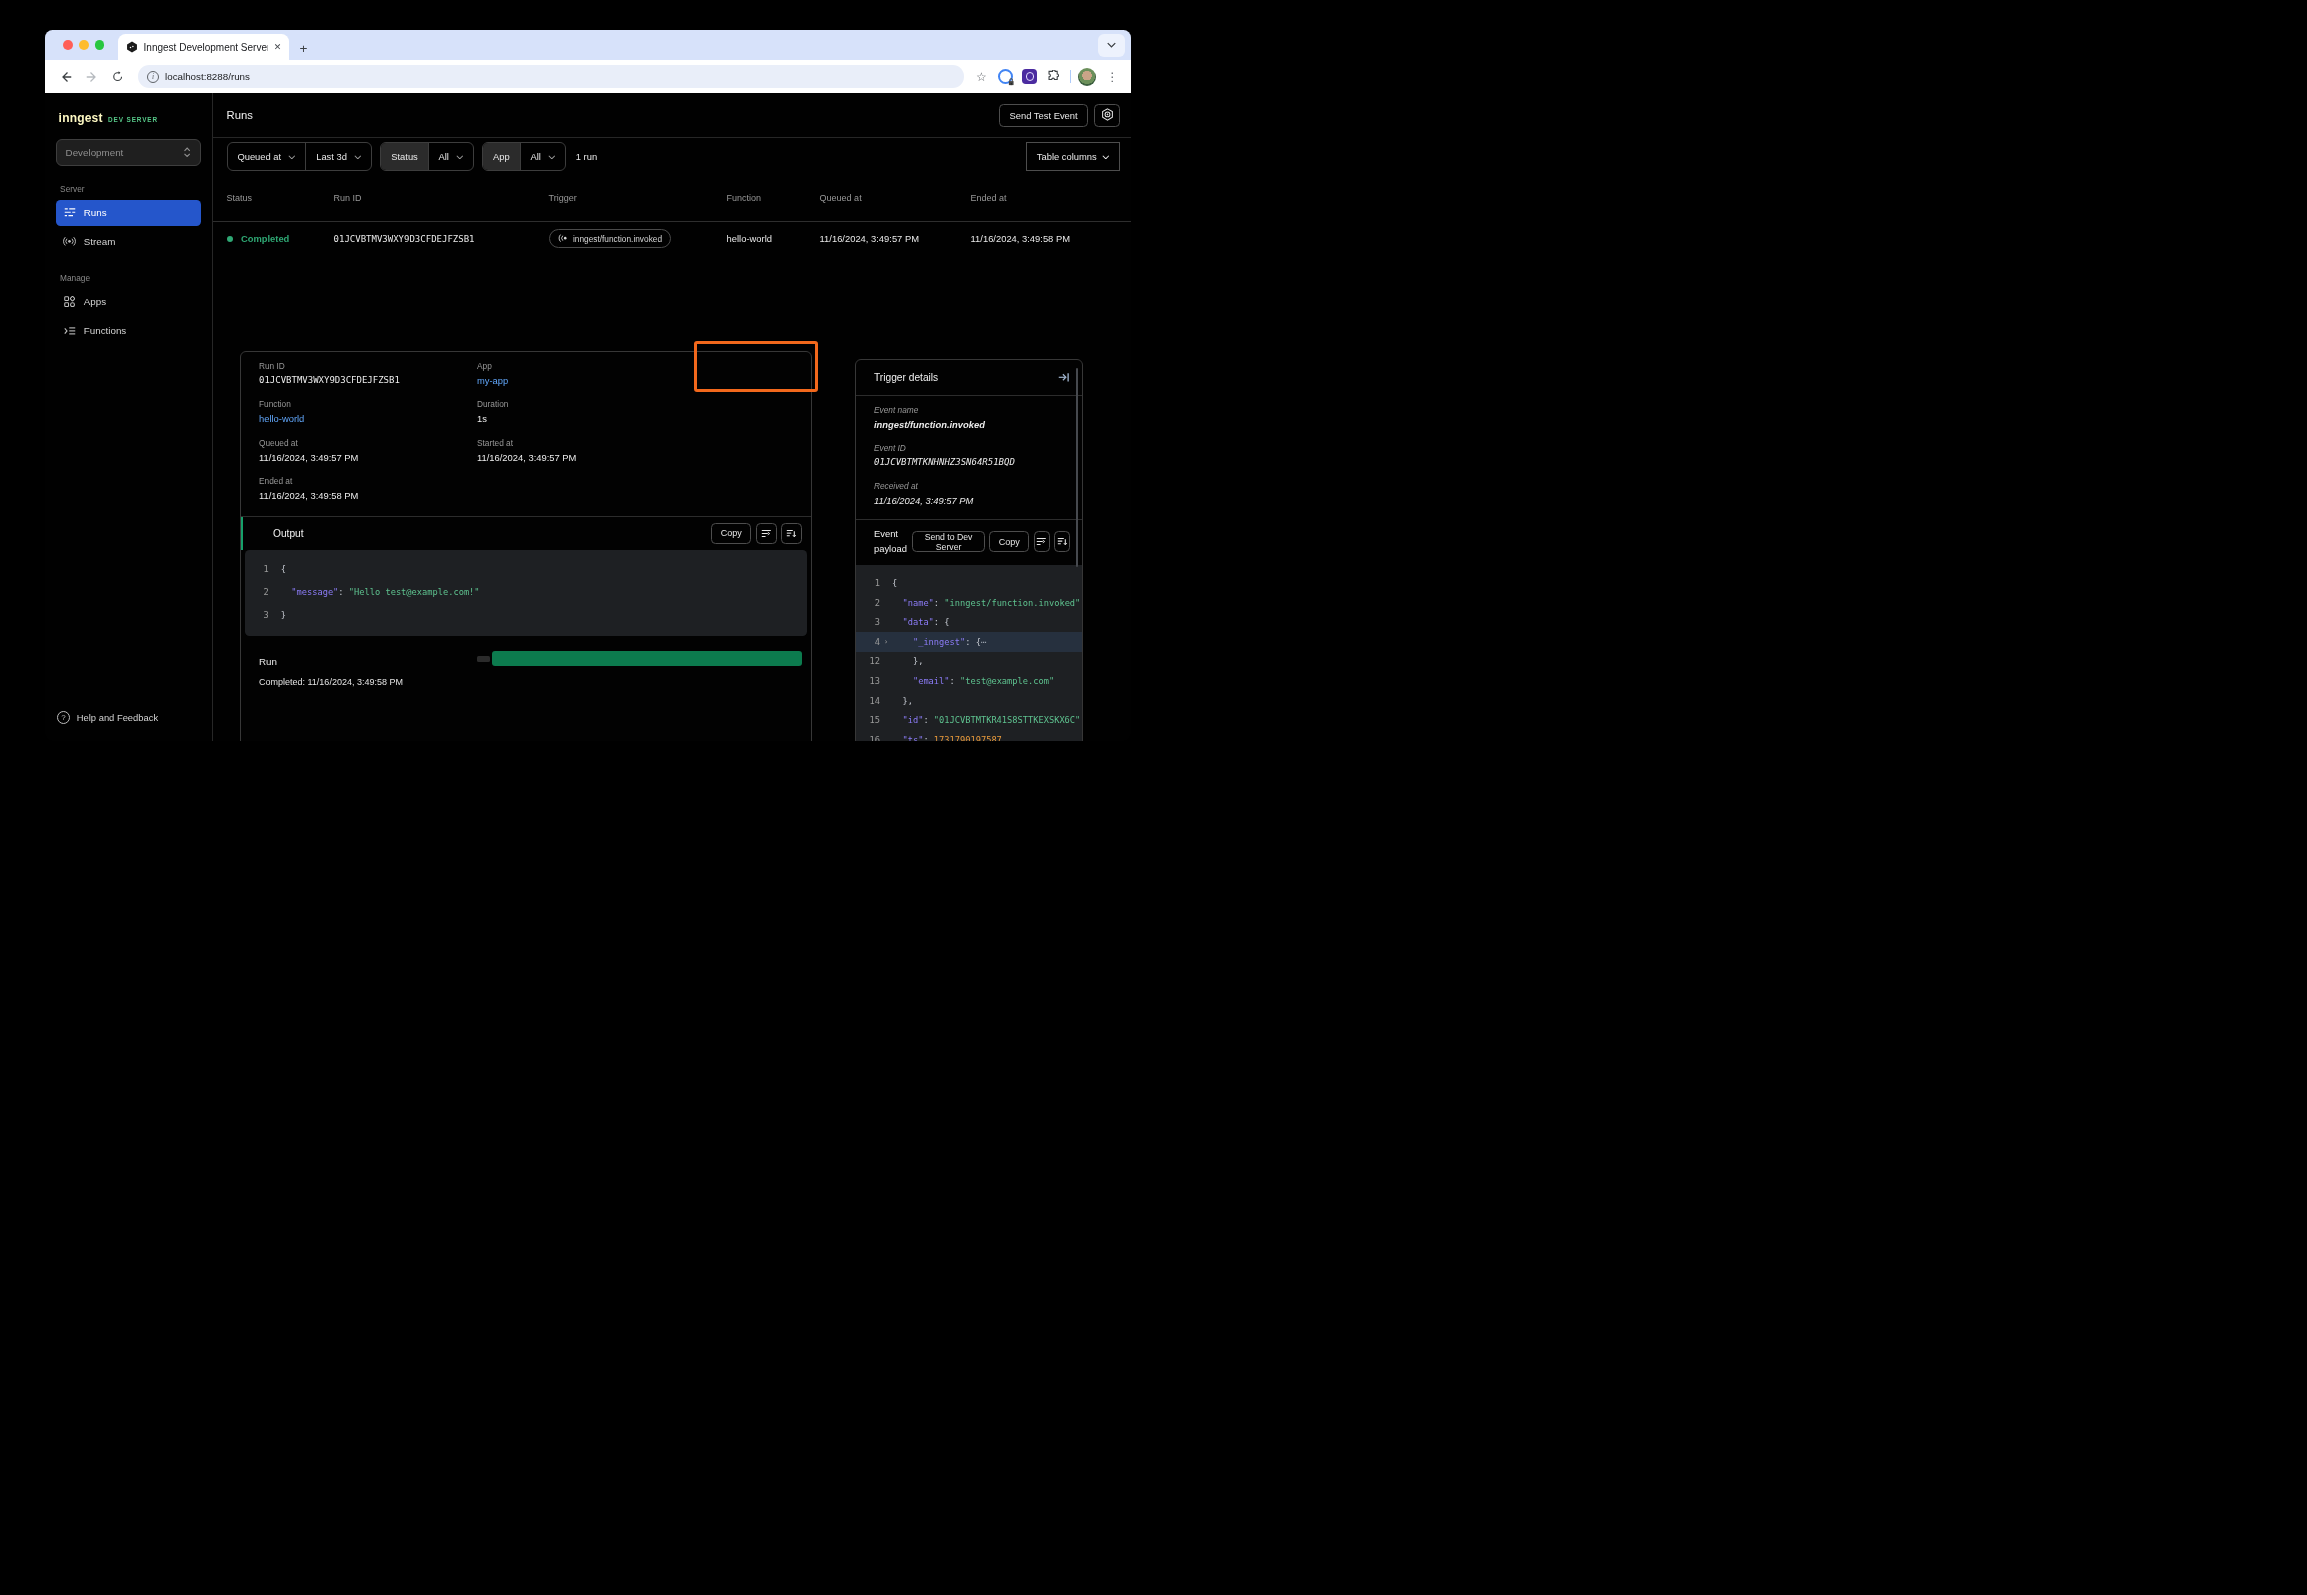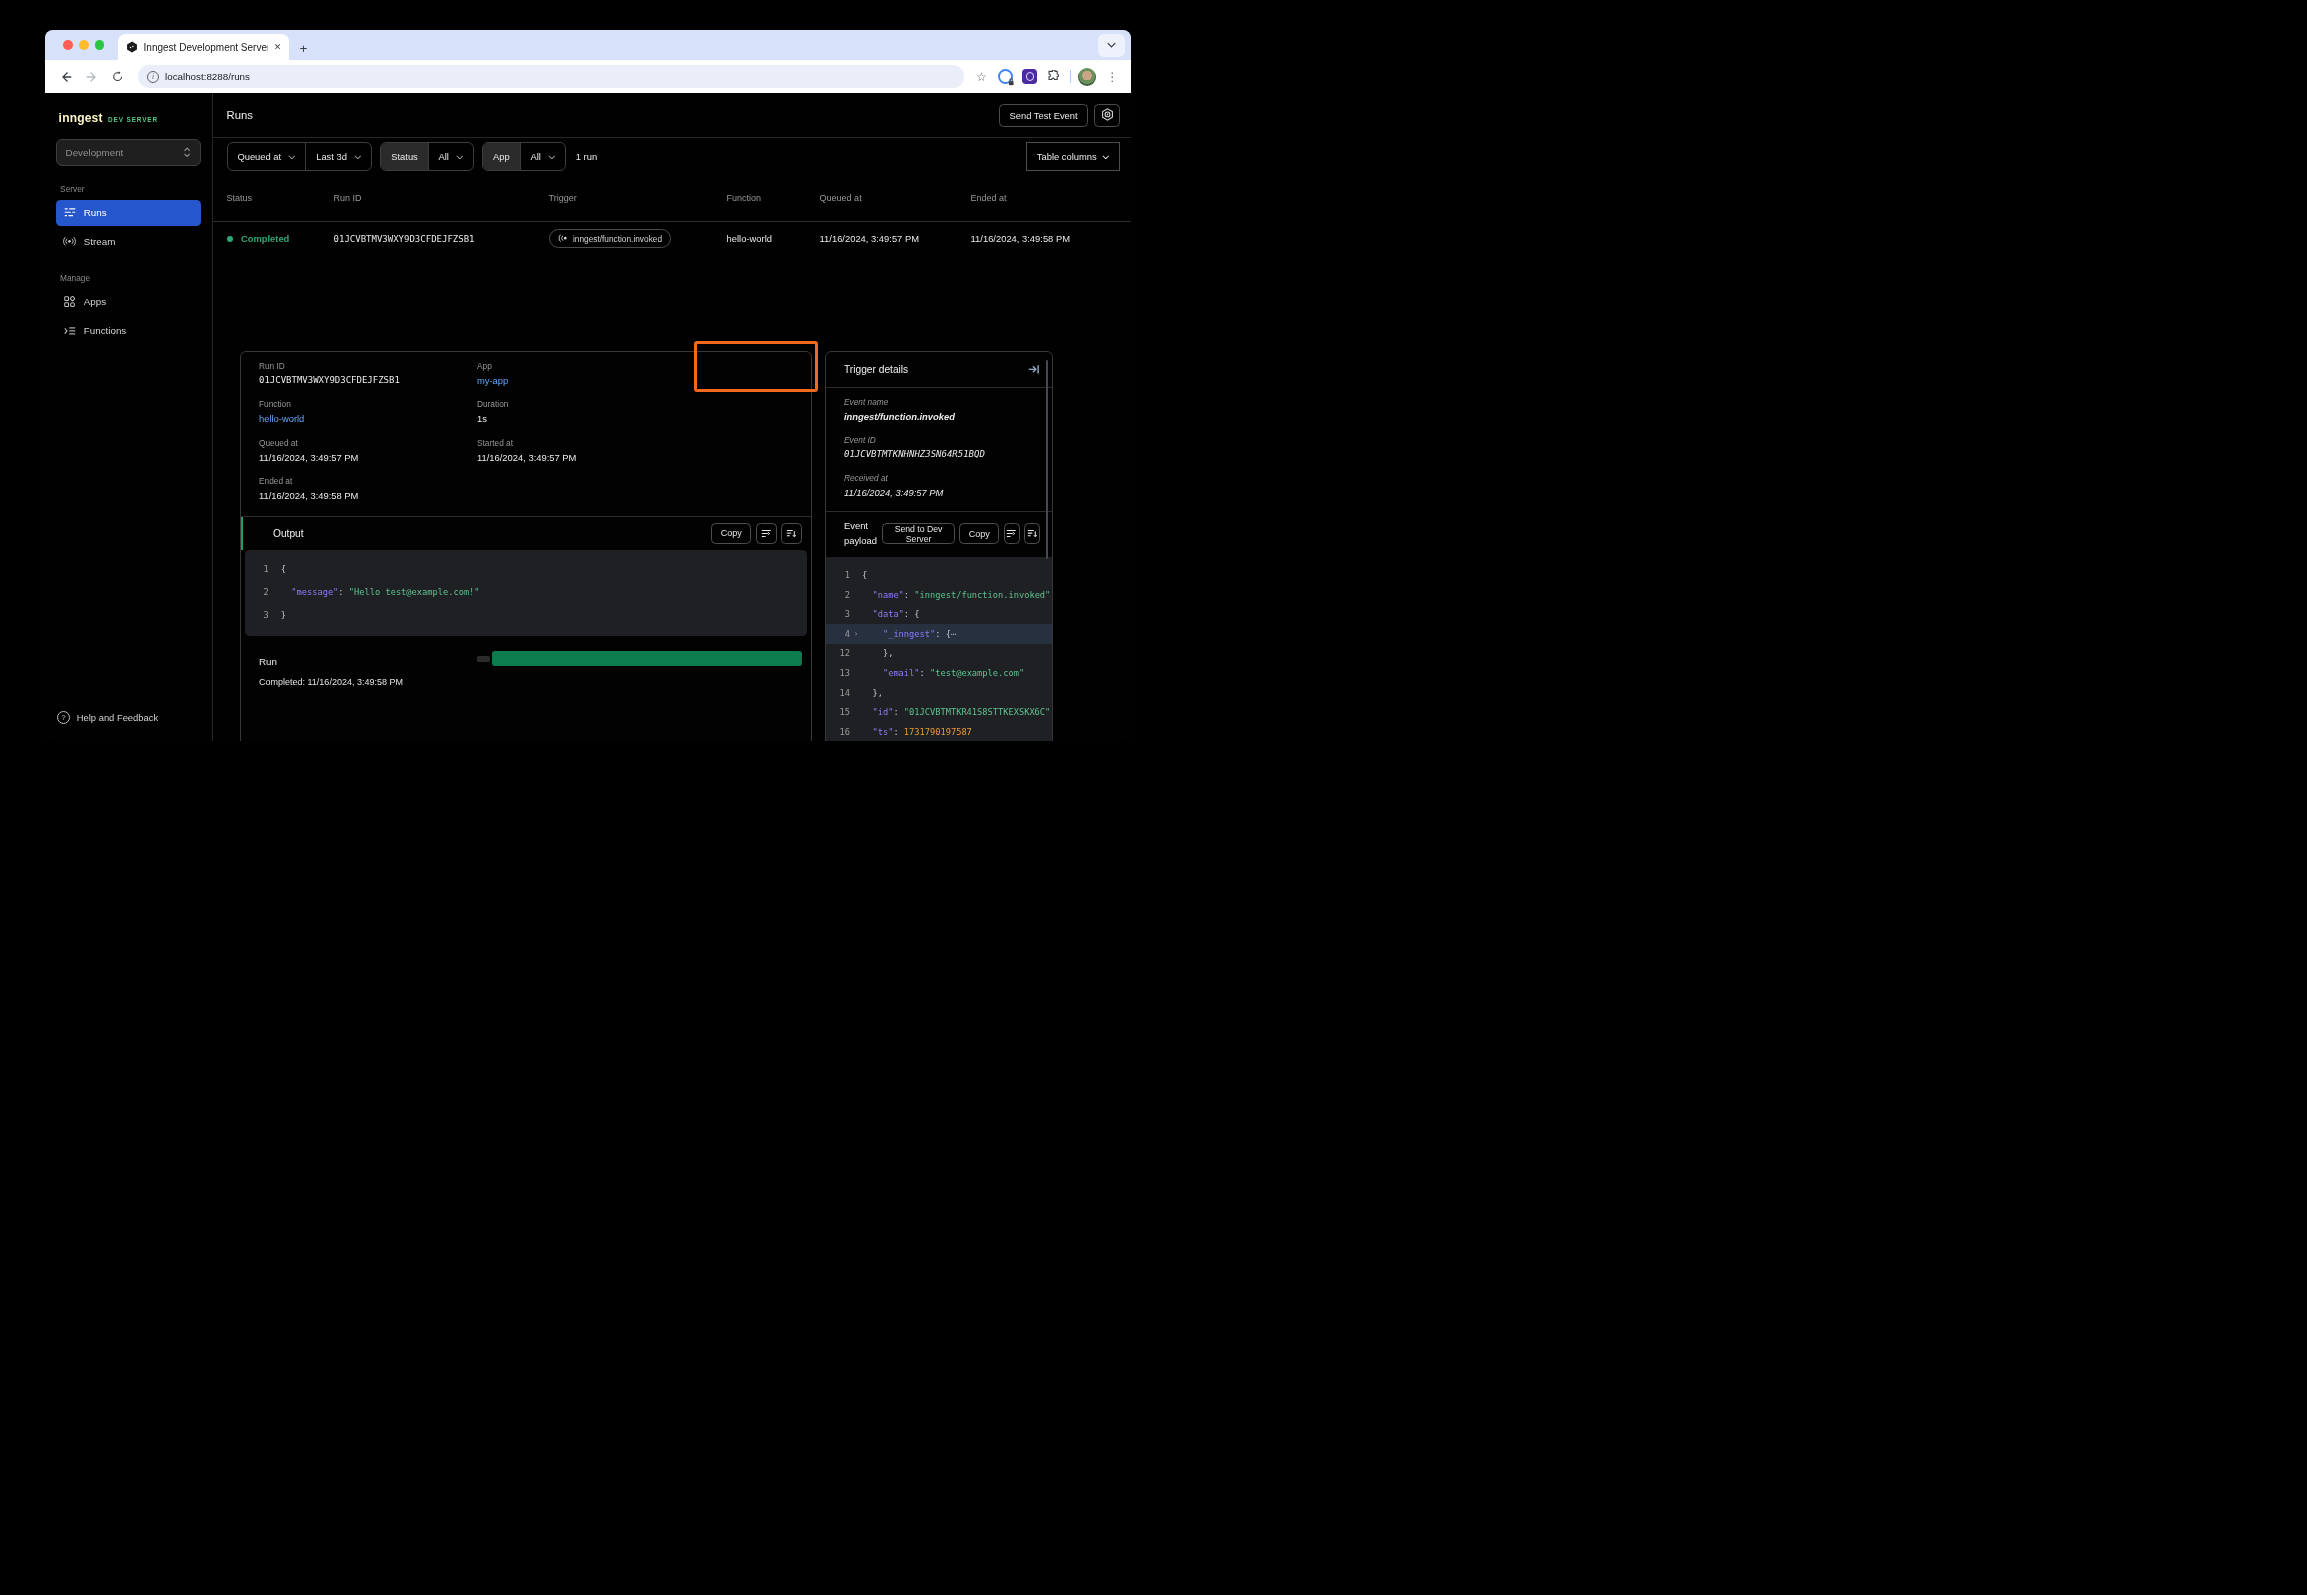--- a/index.html
+++ b/index.html
@@ -104,21 +104,21 @@
   .status-dot { width:6px; height:6px; border-radius:50%; }
   .status-text { font-weight:600; }
   .cell-runid { font-family:"DejaVu Sans Mono",monospace; font-size:9px; }
   .trigger-pill { display:inline-flex; align-items:center; gap:5.3px; height:19px; border:0.8px solid #4A4A4A;
     border-radius:9.8px; padding:0 8.3px; font-size:8.3px; color:#D6D6D6; width:fit-content; }
 
   
   .details-area { position:absolute; left:0; right:0; top:258px; bottom:0; }
   .panel { position:absolute; top:0; border:0.8px solid #373737; border-radius:6px; background:#020202; }
   .run-panel { left:27px; width:572px; height:466px; }
-  .trigger-panel { left:612px; width:228px; height:418px; }
+  .trigger-panel { left:642px; width:228px; height:418px;margin-top:8px; }
   .panel-header { height:36px; display:flex; align-items:center; padding:0 12px 0 18px;
     border-bottom:0.8px solid #2C2C2C; }
   .panel-title { font-size:10.2px; color:#F2F2F2; display:flex; align-items:center; gap:6.8px; }
   .ph-actions { margin-left:auto; display:flex; gap:6px; }
   .btn-cancel { height:23px; width:48px; border-radius:4.5px; background:#2F2F2F; color:#8C8C8C;
     font-size:9.4px; border:none; }
   .btn-rerun { height:23px; width:45px; border-radius:4.5px; color:#fff; font-size:9.4px; border:none; }
   .orange-box { position:absolute; left:453px; top:-10.6px; width:124px; height:51px;
     border:3px solid #F2681C; border-radius:3px; pointer-events:none; z-index:5; }
 

